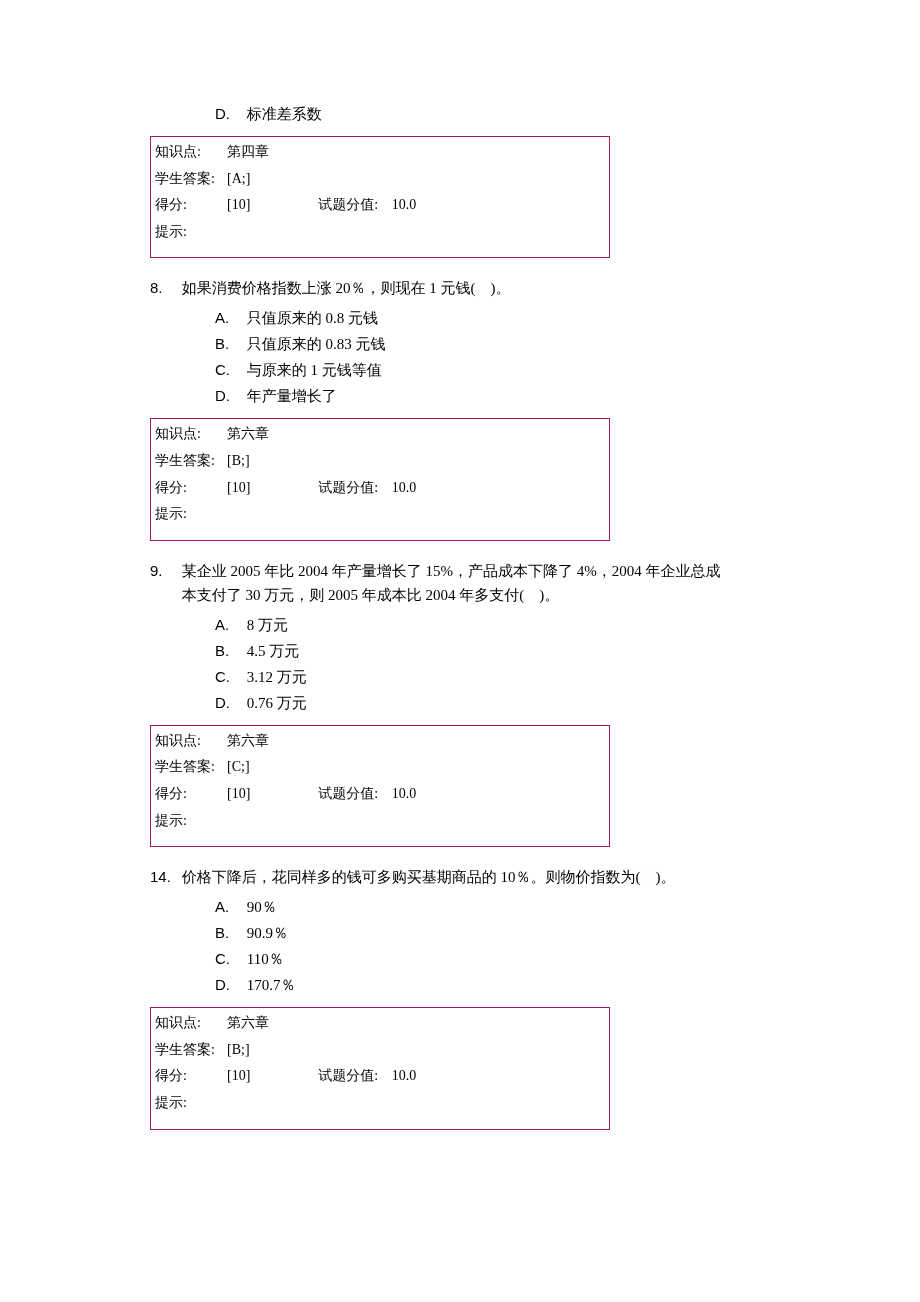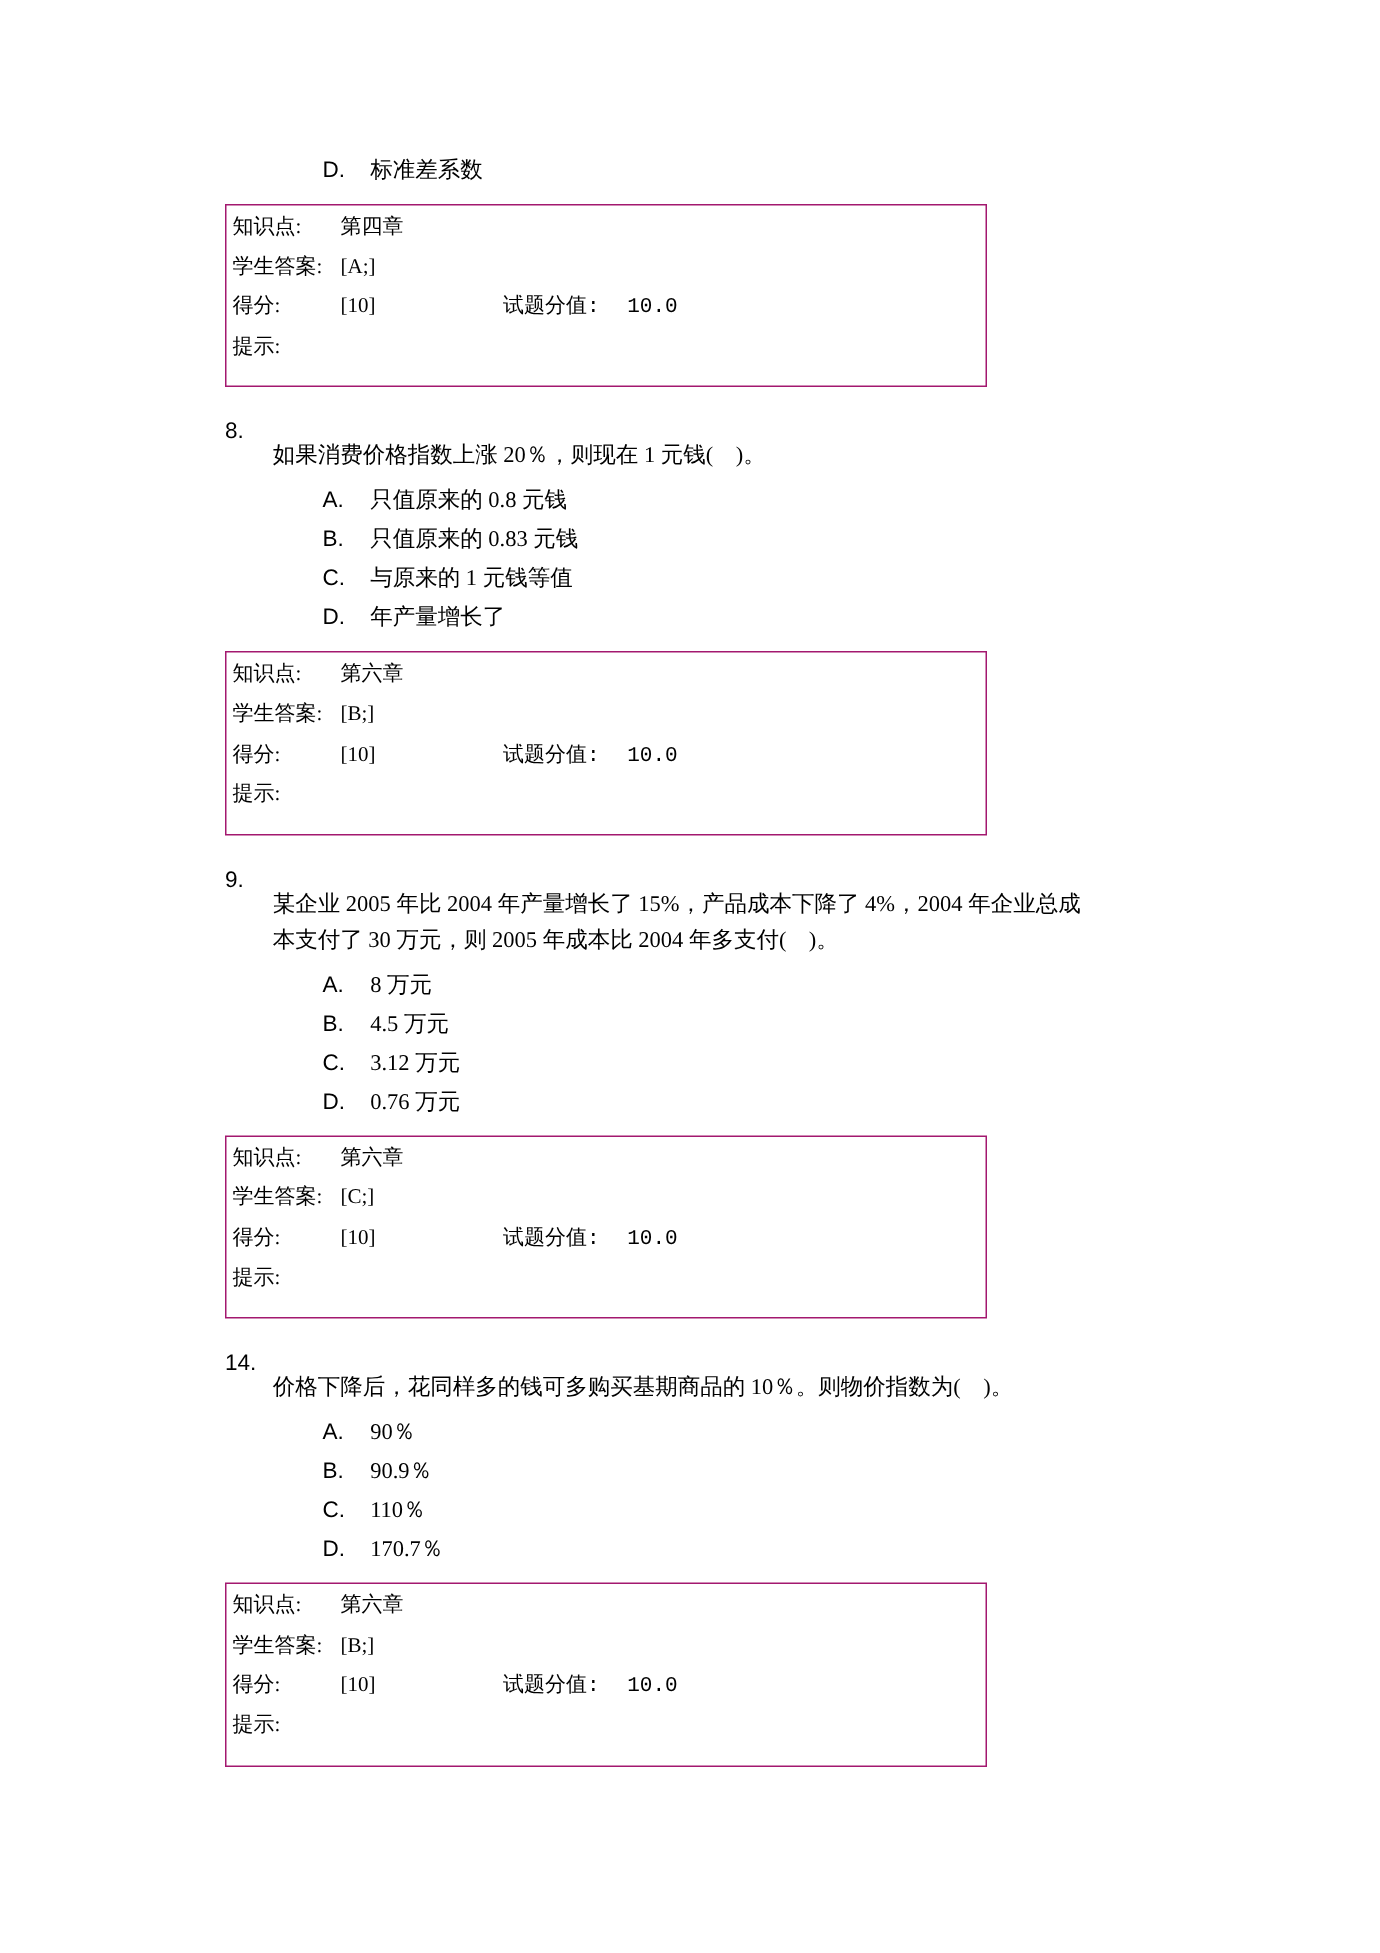--- a/index.html
+++ b/index.html
@@ -29,46 +29,44 @@
   .q-num {
     display: inline-block;
     width: 28px;
     font-family: Arial, sans-serif;
     vertical-align: top;
   }
   .q-stem {
     display: inline-block;
     width: 540px;
     vertical-align: top;
-    margin-top: 16px;
   }
   .info-box {
     border: 1.5px solid #a3186f;
-    width: 508px;
+    width: 460px;
     margin-top: 10px;
     margin-bottom: 0;
     padding: 2px 4px 12px 4px;
     box-sizing: border-box;
     font-size: 14px;
   }
   .info-row {
     display: flex;
     align-items: baseline;
     line-height: 1.9;
   }
   .info-label {
     width: 72px;
     flex-shrink: 0;
   }
   .info-val {
     flex-shrink: 0;
   }
   .score-pair {
-    margin-left: 85px;
-    font-family: Liberation Mono, monospace;
+    margin-left: 68px;
   }
   .score-pair .sl {
     margin-right: 10px;
   }
 </style>
 </head>
 <body>
 
 <div class="option-row">
   <span class="option-letter">D.</span>

